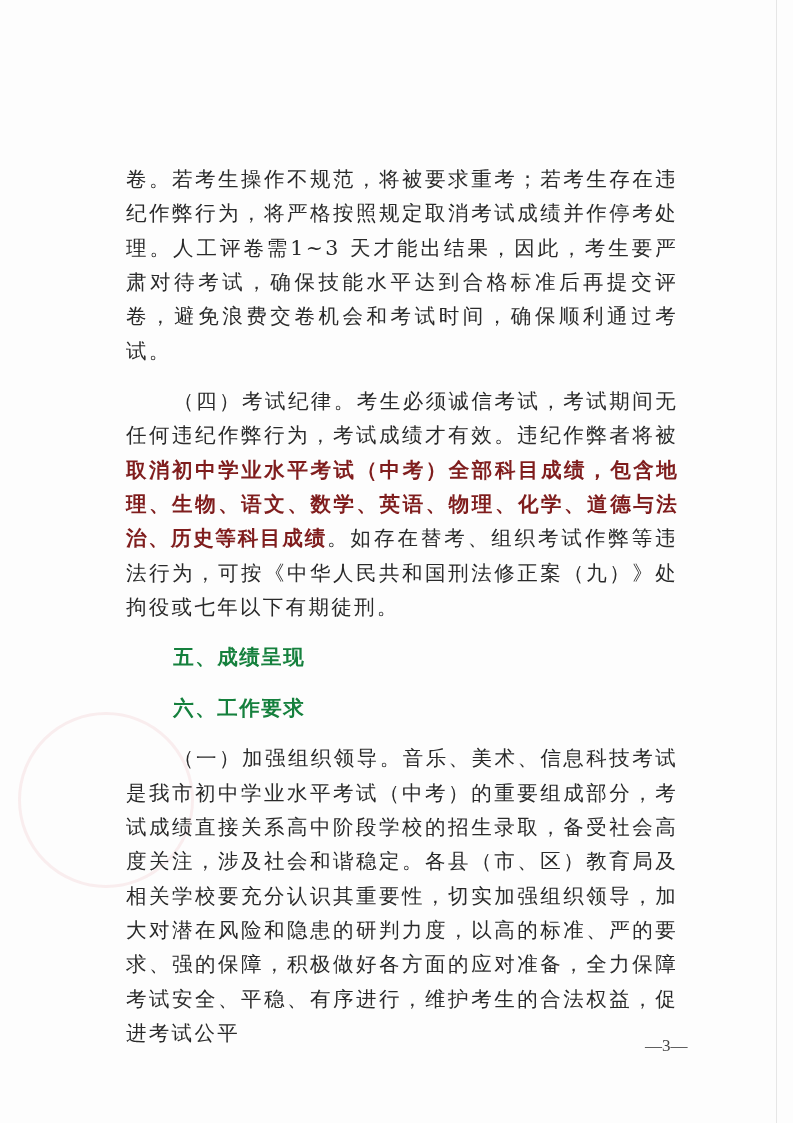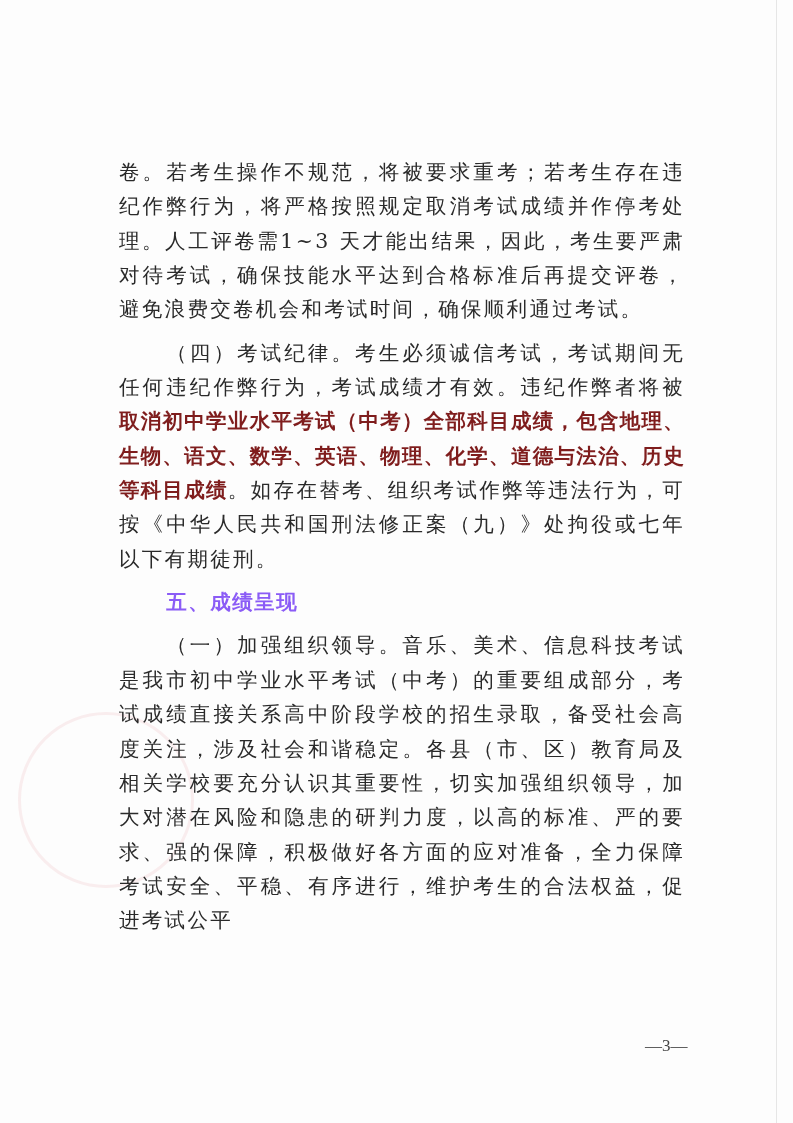--- a/index.html
+++ b/index.html
@@ -12,25 +12,25 @@
     position: absolute; left: 776px; top: 0; width: 1px; height: 1123px;
     background: #e6e6e6;
   }
   .body-text {
     position: absolute; left: 110px; top: 146px; width: 584px;
     font-family: "DejaVu Serif", "Liberation Serif", serif;
     font-size: 20.5px; line-height: 34.35px; color: #2a2a2a;
     letter-spacing: 2.3px;
     text-align: justify;
   }
-  .body-text p { margin: 9px; }
+  .body-text p { margin: 16px; }
   .indent { text-indent: 2.3em; }
   .heading {
     font-family: Liberation Serif, serif;
-    font-weight: bold; color: #8b5cf6; text-indent: 2.3em;
+    font-weight: bold; color: #15803d; text-indent: 2.3em;
     letter-spacing: 1.5px;
   }
   .bold { font-weight: bold; font-family: "DejaVu Sans", "Liberation Sans", sans-serif; color: #7f1d1d; letter-spacing: 1.2px; }
   .page-number {
     position: absolute; left: 645px; top: 1036px;
     font-family: "Liberation Serif", "DejaVu Serif", serif;
     font-size: 17px; color: #444;
   }
   .seal {
     position: absolute; left: 18px; top: 712px; width: 170px; height: 170px;
@@ -47,18 +47,19 @@
   <div class="seal"></div>
 
   <div class="body-text">
     <p>卷。若考生操作不规范，将被要求重考；若考生存在违纪作弊行为，将严格按照规定取消考试成绩并作停考处理。人工评卷需1~3 天才能出结果，因此，考生要严肃对待考试，确保技能水平达到合格标准后再提交评卷，避免浪费交卷机会和考试时间，确保顺利通过考试。</p>
 
     <p class="indent"><span>（四）考试纪律。考生必须诚信考试，考试期间无任何违纪作弊行为，考试成绩才有效。违纪作弊者将被</span><span class="bold">取消初中学业水平考试（中考）全部科目成绩，包含地理、生物、语文、数学、英语、物理、化学、道德与法治、历史等科目成绩</span><span>。如存在替考、组织考试作弊等违法行为，可按《中华人民共和国刑法修正案（九）》处拘役或七年以下有期徒刑。</span></p>
 
     <p class="heading">五、成绩呈现</p>
 
 
+    <p class="heading">六、工作要求</p>
 
     <p class="indent">（一）加强组织领导。音乐、美术、信息科技考试是我市初中学业水平考试（中考）的重要组成部分，考试成绩直接关系高中阶段学校的招生录取，备受社会高度关注，涉及社会和谐稳定。各县（市、区）教育局及相关学校要充分认识其重要性，切实加强组织领导，加大对潜在风险和隐患的研判力度，以高的标准、严的要求、强的保障，积极做好各方面的应对准备，全力保障考试安全、平稳、有序进行，维护考生的合法权益，促进考试公平</p>
   </div>
 
   <div class="page-number">—3—</div>
 </div>
 
 </body></html>

